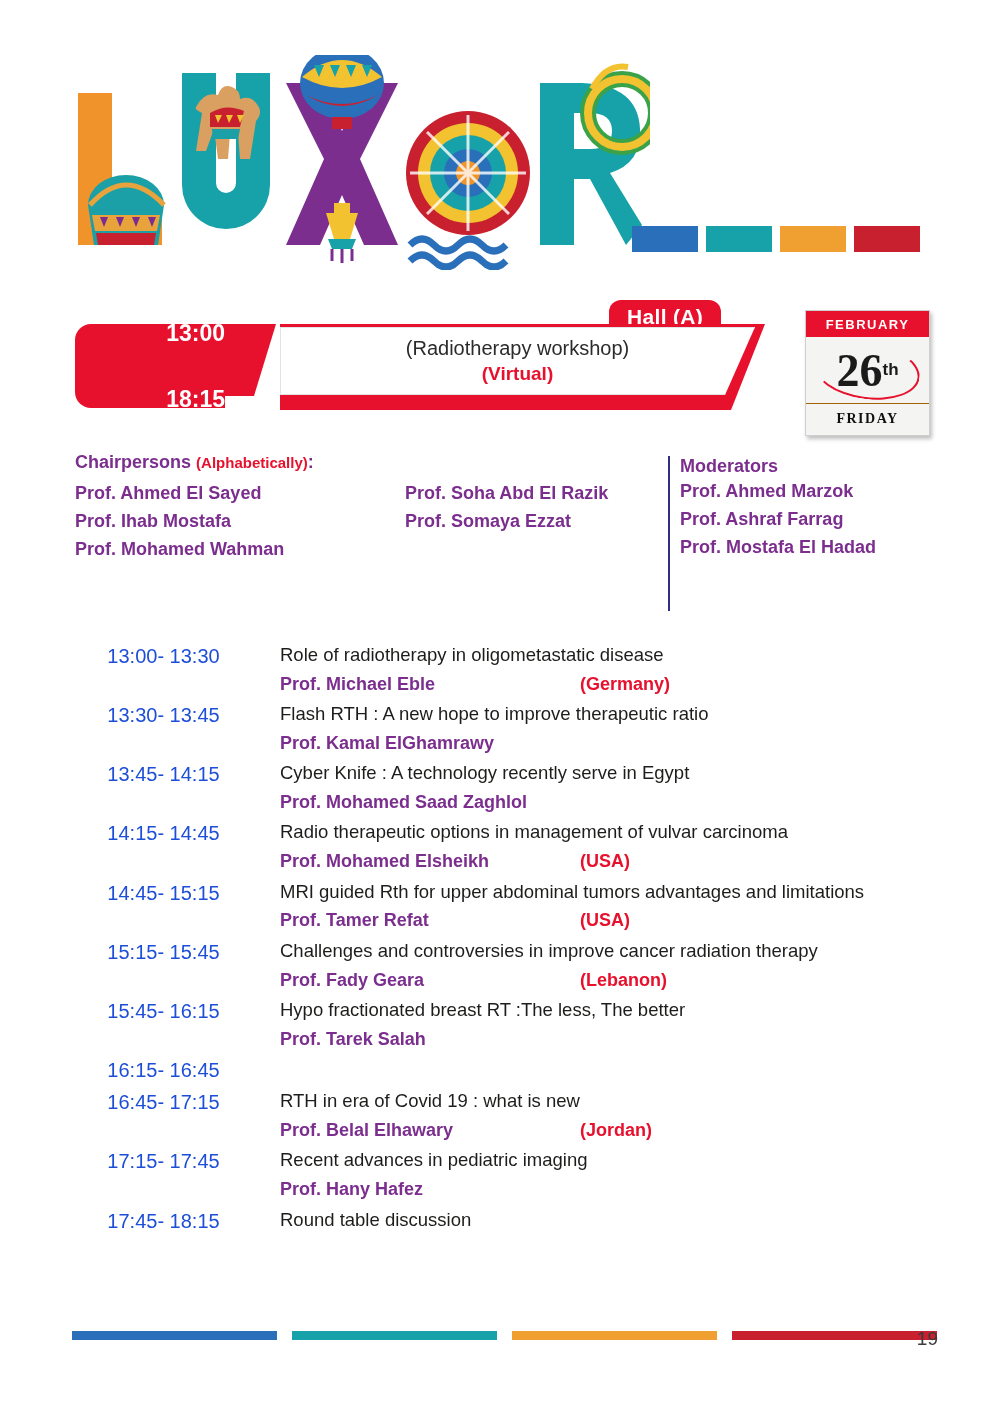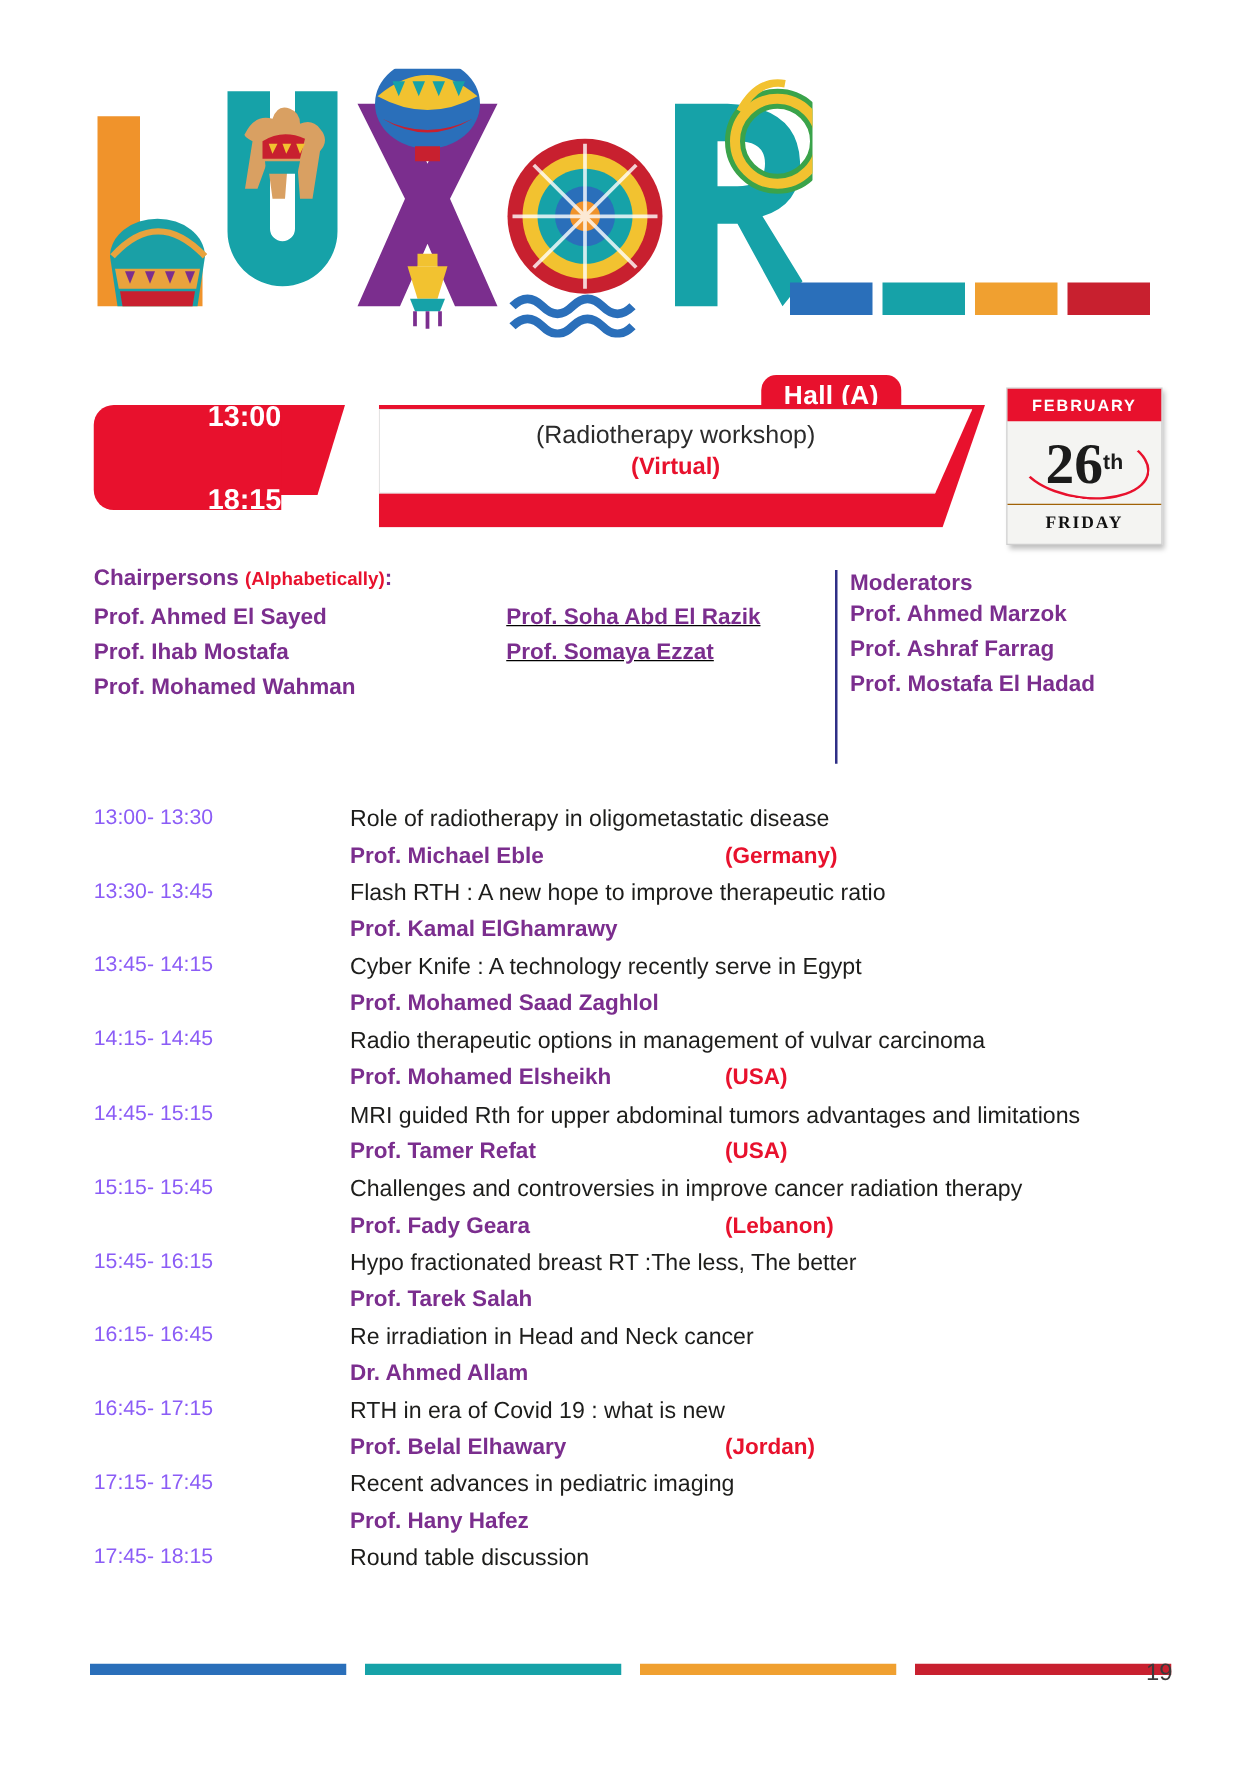--- a/index.html
+++ b/index.html
@@ -42,21 +42,21 @@
     z-index:3;
     gap:40px;
   }
   .sess-time .t2 { }
   .sess-skew {
     position:absolute; left:124px; top:0; width:66px; height:72px;
     background:#e8112d; transform:skewX(-17deg);
     z-index:2;
   }
   .sess-title-outer {
-    position:absolute; left:205px; top:0; width:485px; height:98px;margin-left:23px;
+    position:absolute; left:205px; top:0; width:485px; height:86px;
   }
   .sess-title-outer .red-frame {
     position:absolute; left:0; top:0; width:100%; height:100%;
     background:#e8112d;
     clip-path: polygon(0 0, 100% 0, calc(100% - 34px) 100%, 0 100%);
   }
   .sess-title-outer .white-in {
     position:absolute; left:0; top:3px; width:calc(100% - 10px); height:68px;
     background:#fff; border:1px solid #e3e3e3;
     clip-path: polygon(0 0, 100% 0, calc(100% - 30px) 100%, 0 100%);
@@ -96,38 +96,38 @@
   }
 
   
   .chairs {
     position:absolute; left:75px; top:452px; width:590px;
   }
   .chairs .head { font-size:18px; font-weight:bold; color:#7b2e8e; }
   .chairs .head .alpha { color:#e8112d; font-size:15px; }
   .chairs .cols { display:flex; margin-top:6px; }
   .chairs .col { width:330px; }
-  .chairs .col.two { width:260px;text-decoration:underline; }
+  .chairs .col.two { width:260px; }
   .chairs .name {
     font-size:18px; font-weight:bold; color:#7b2e8e; line-height:1.56;
     white-space:nowrap;
   }
   .mod-divider {
     position:absolute; left:668px; top:456px; width:2px; height:155px; background:#2f2f86;
   }
   .mods { position:absolute; left:680px; top:456px; width:300px; }
   .mods .head { font-size:18px; font-weight:bold; color:#7b2e8e; }
   .mods .name { font-size:18px; font-weight:bold; color:#7b2e8e; line-height:1.56; white-space:nowrap; }
 
   
   .program { position:absolute; left:75px; top:640px; width:880px; }
   .row { display:flex; align-items:flex-start; }
   .row .time {
-    width:205px; flex:0 0 205px; text-align:left; padding-right:28px;
-    font-size:17px; color:#8b5cf6; font-family:"Liberation Sans", sans-serif;
+    width:205px; flex:0 0 205px; text-align:center; padding-right:28px;
+    font-size:20px; color:#1d4ed8; font-family:"Liberation Sans", sans-serif;
     line-height:1.62;
   }
   .row .body { flex:1; }
   .row .title {
     font-size:18.5px; color:#1d1d1b; line-height:1.62;
   }
   .row .spk {
     display:flex; align-items:baseline; line-height:1.62;
   }
   .row .spk .nm {
@@ -368,27 +368,20 @@
       <div class="title">Hypo fractionated breast RT :The less,  The better</div>
       <div class="spk">
         <span class="nm">Prof. Tarek Salah</span>
         <span class="cn"></span>
       </div>
     </div>
   </div>
 
   <div class="row">
     <div class="time">16:15- 16:45</div>
-    <div class="body">
-      <div class="title">Re irradiation in Head and Neck cancer</div>
-      <div class="spk">
-        <span class="nm">Dr. Ahmed Allam</span>
-        <span class="cn"></span>
-      </div>
-    </div>
   </div>
 
   <div class="row">
     <div class="time">16:45- 17:15</div>
     <div class="body">
       <div class="title">RTH in era of Covid 19 : what is new</div>
       <div class="spk">
         <span class="nm">Prof. Belal Elhawary</span>
         <span class="cn">(Jordan)</span>
       </div>

